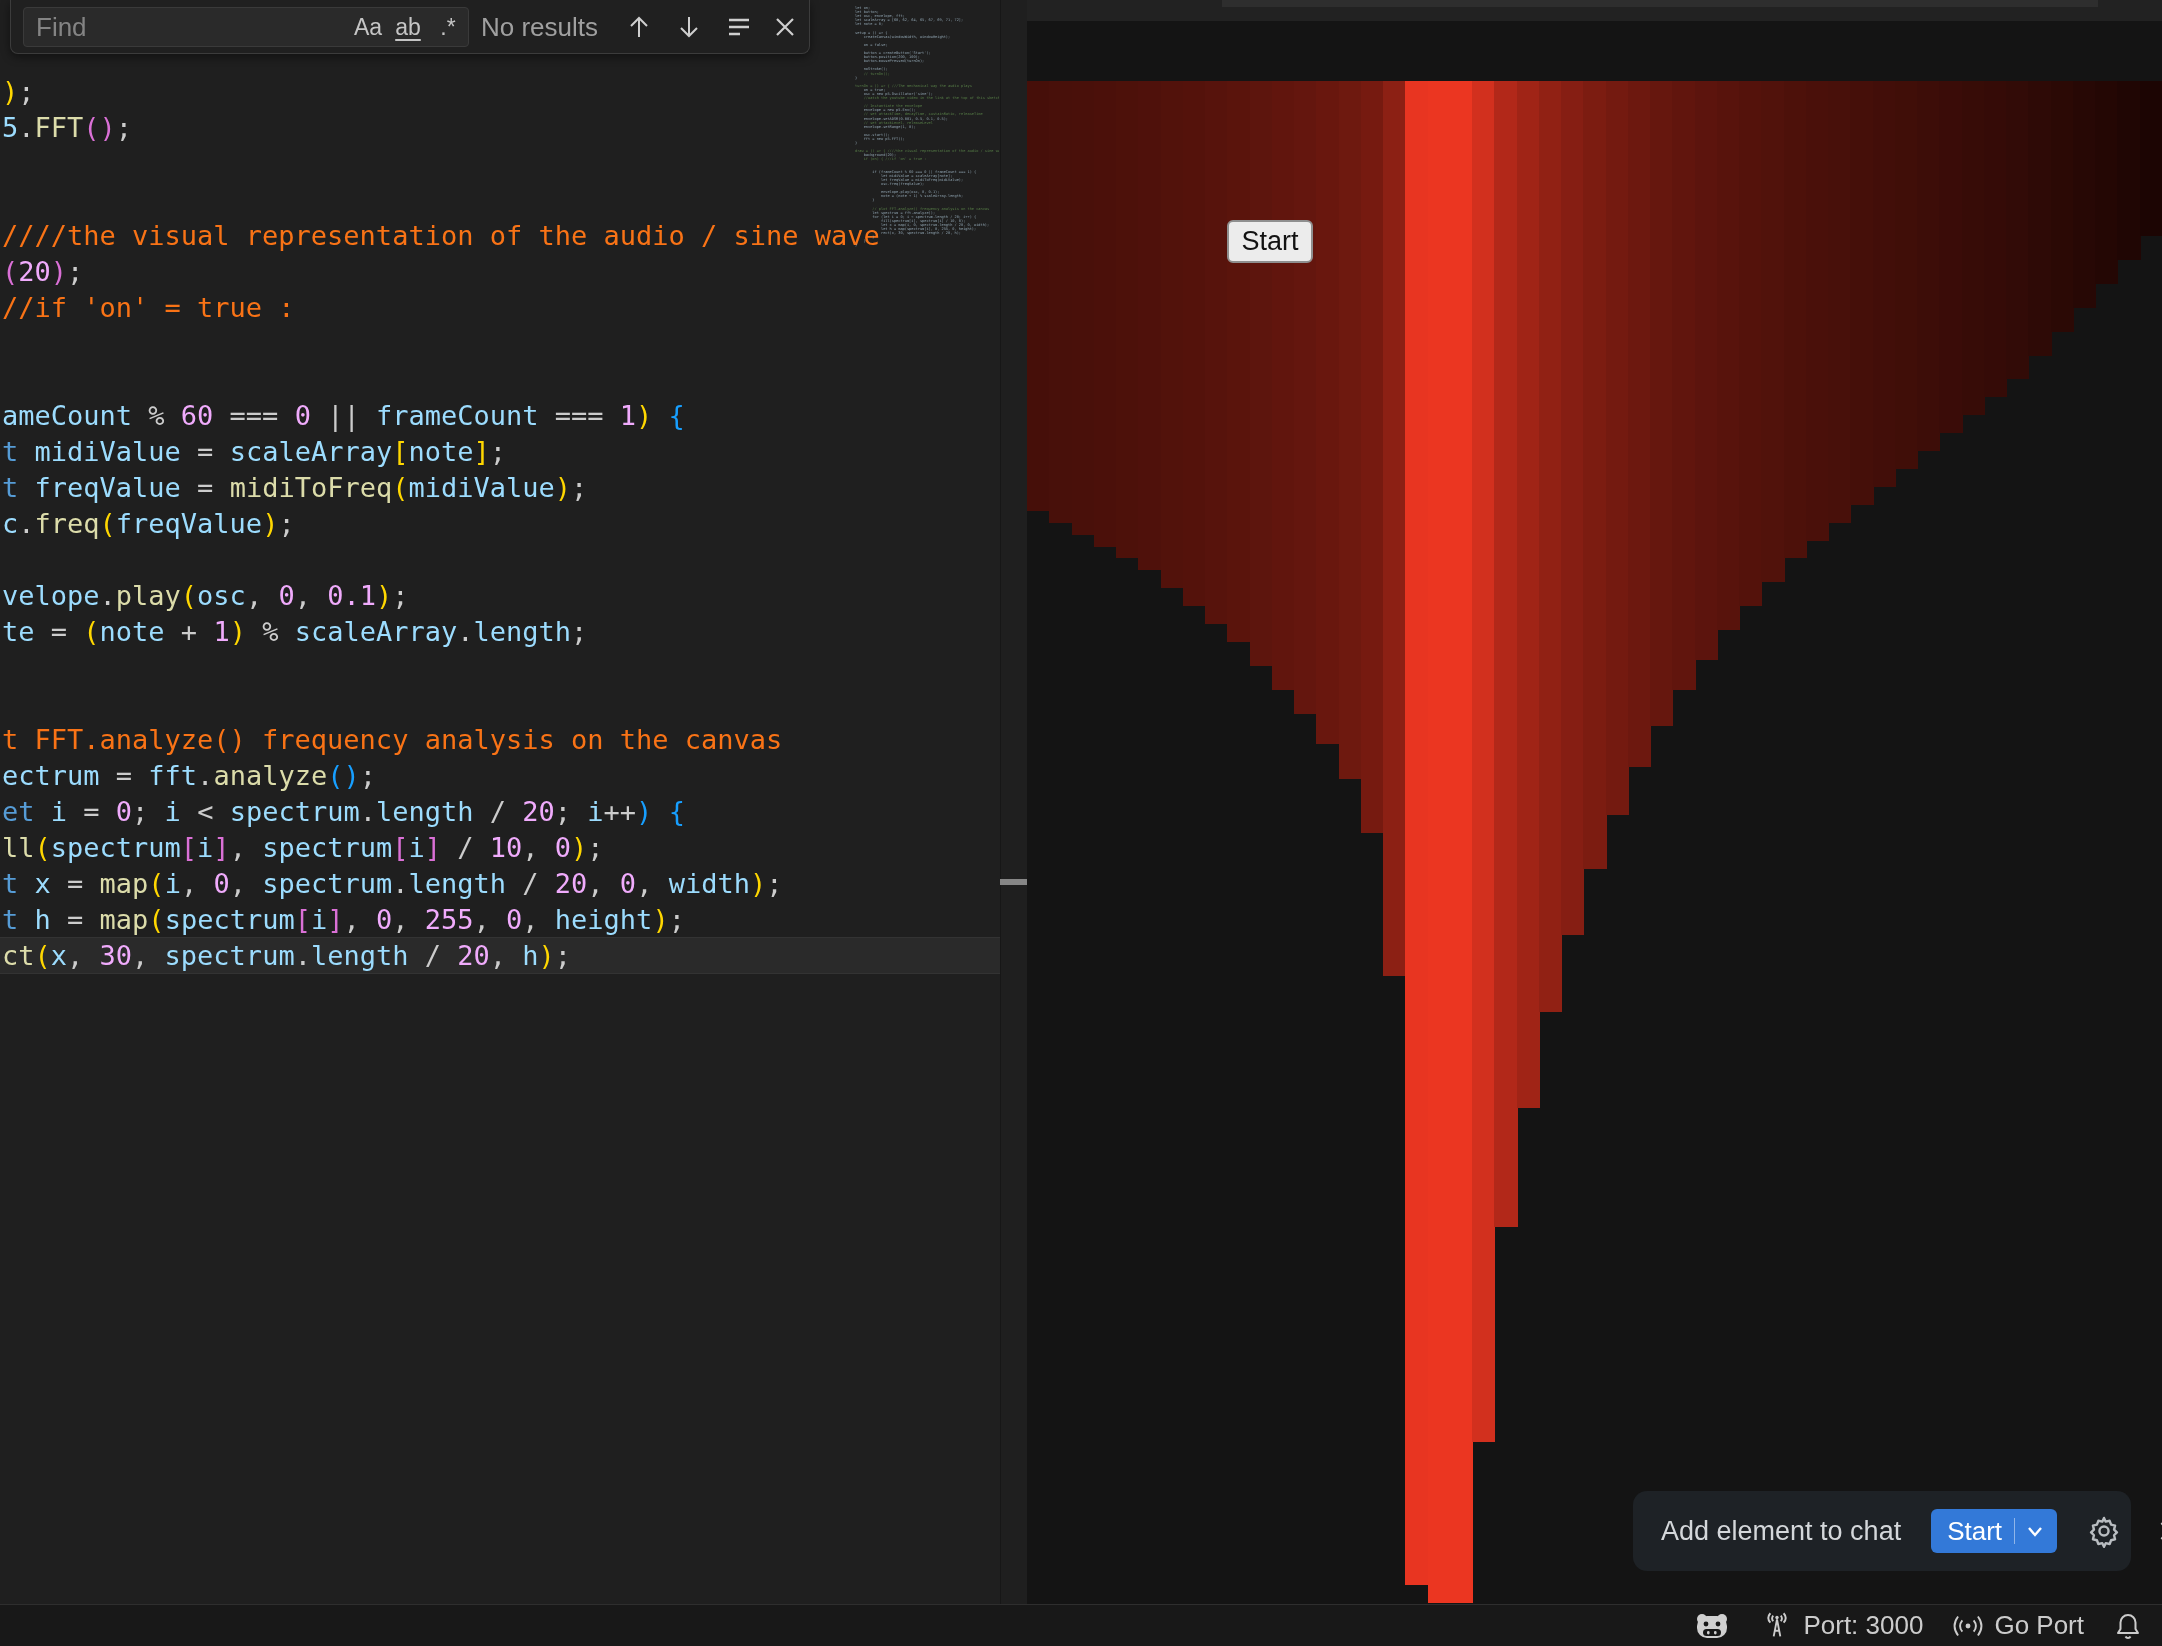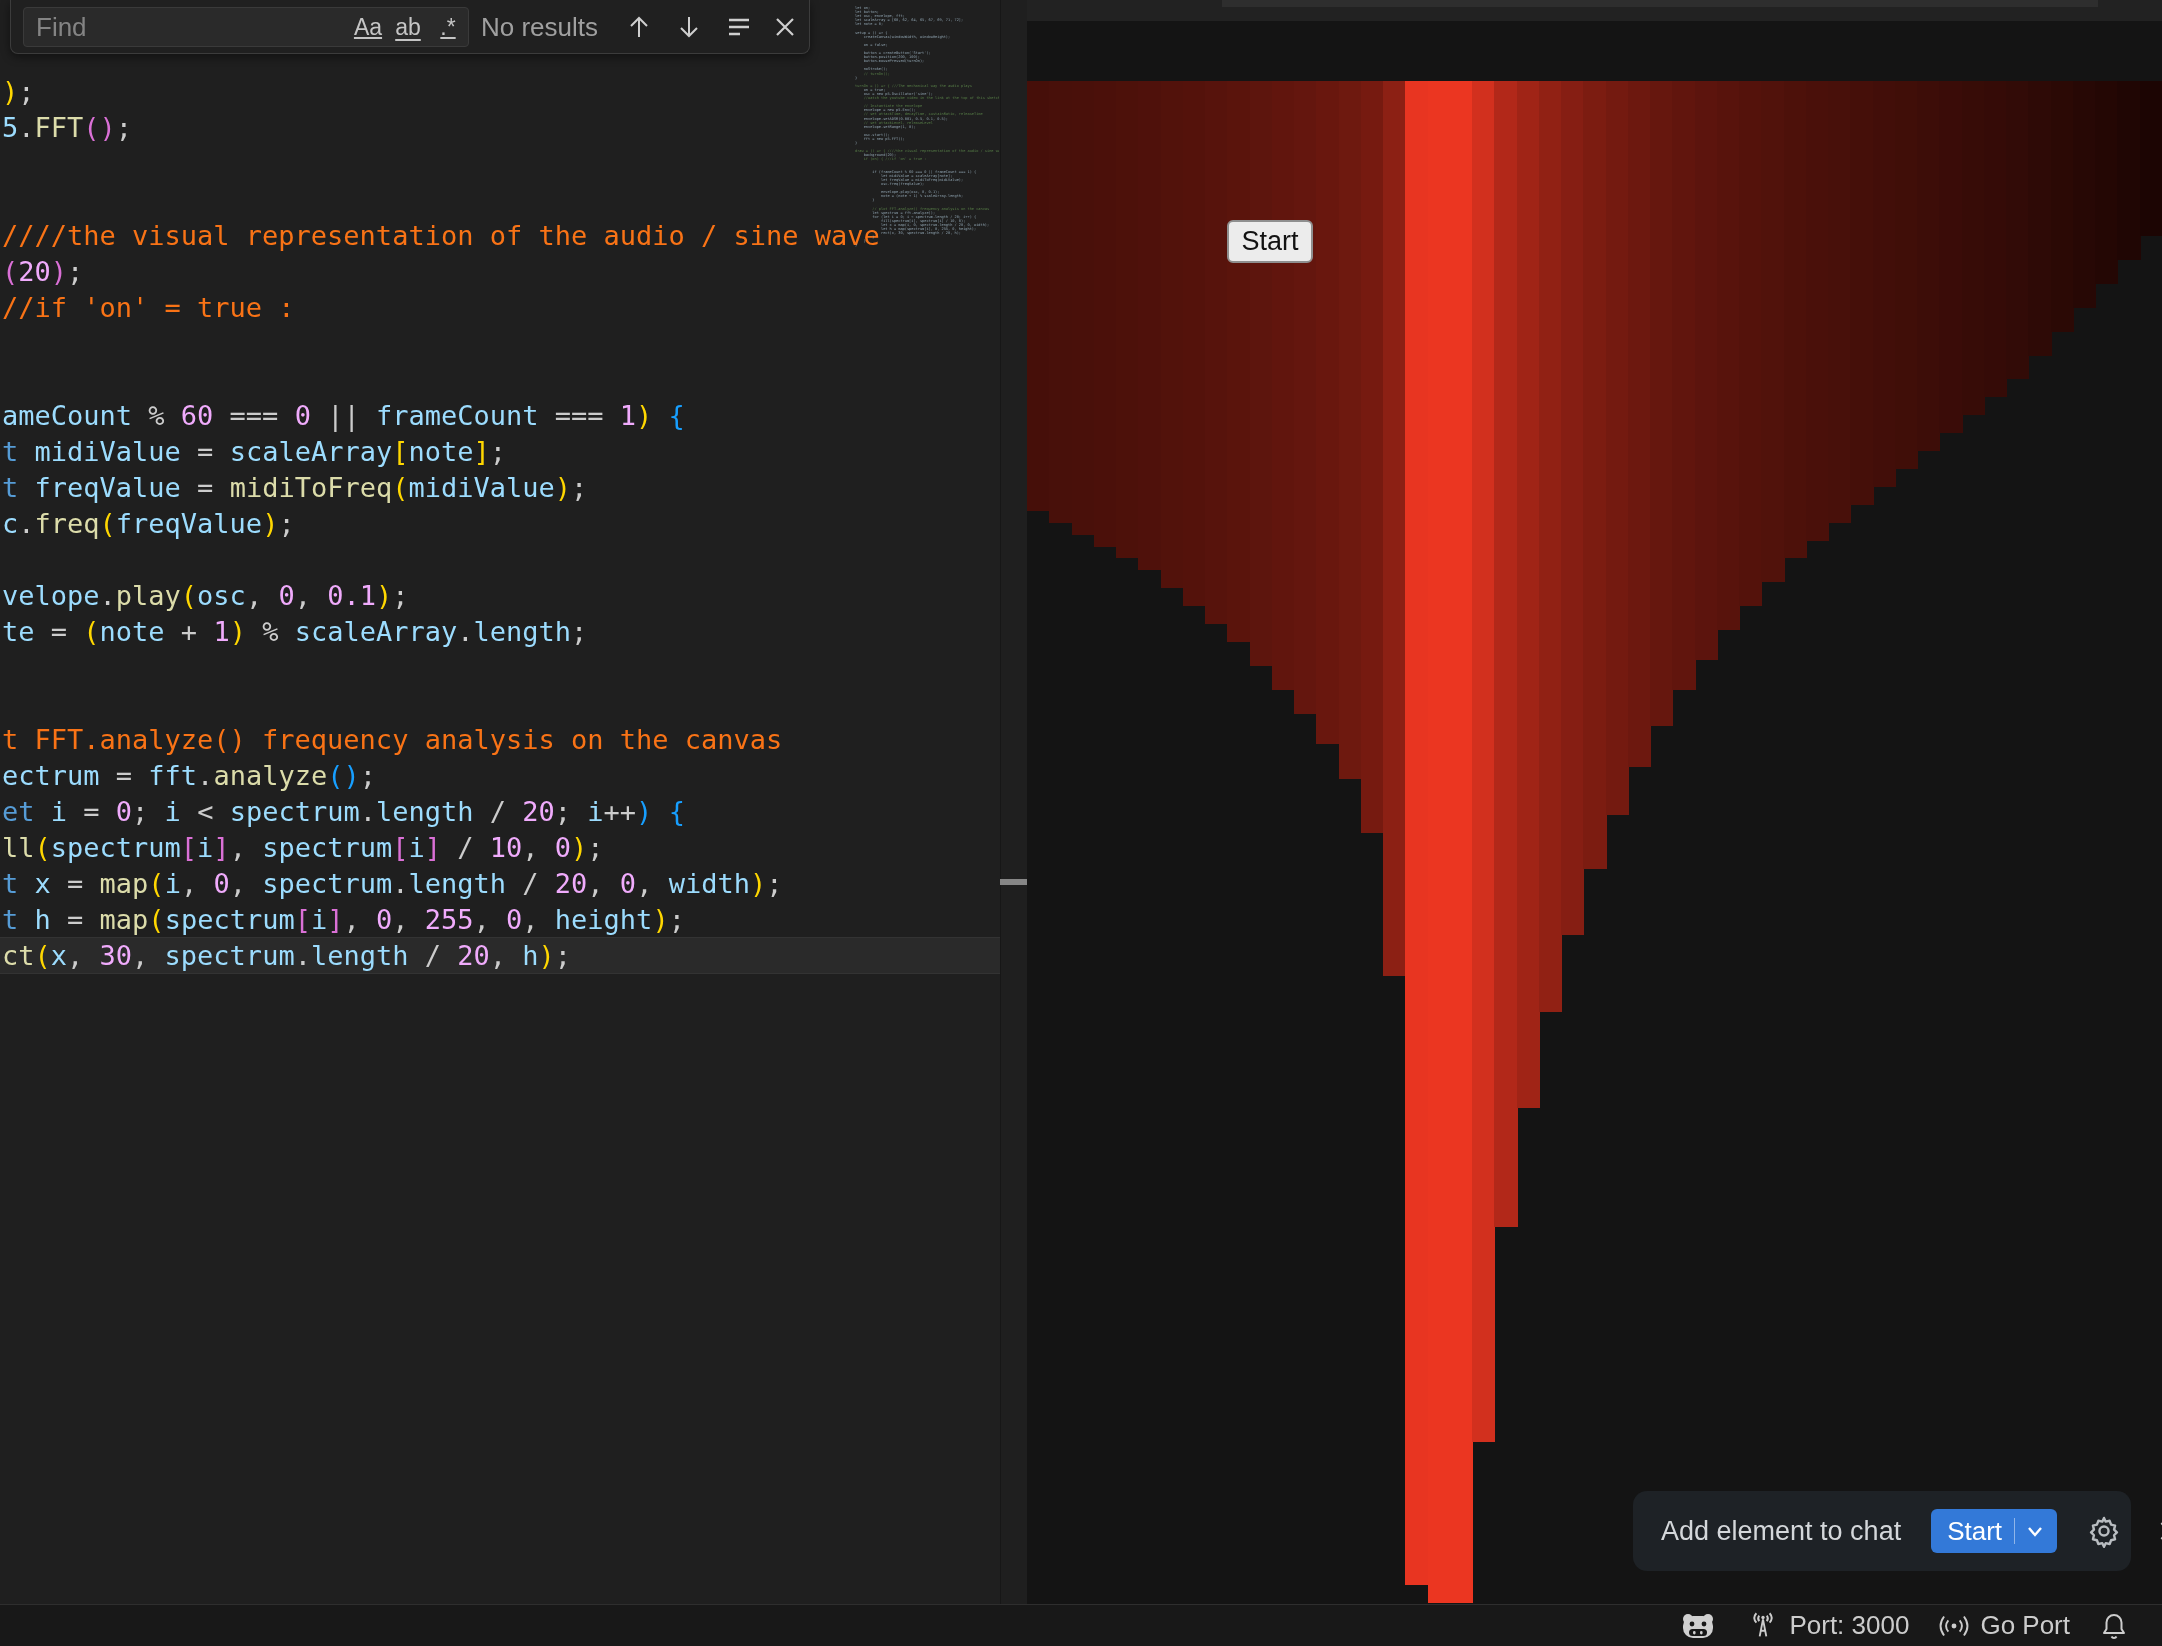--- a/index.html
+++ b/index.html
@@ -24,21 +24,21 @@
   #sash-handle{left:1000px;top:879px;width:27px;height:6px;background:#868686;}
   
   #find-widget{left:10px;top:0;width:800px;height:54px;background:#202020;border:1px solid #3c3c3c;
     border-top:none;border-radius:0 0 8px 8px;box-shadow:0 3px 10px rgba(0,0,0,.45);box-sizing:border-box;
     display:flex;align-items:center;}
   #find-input-box{position:absolute;left:12px;top:7px;width:446px;height:40px;background:#2a2a2a;
     border:1px solid #3a3a3a;border-radius:4px;display:flex;align-items:center;box-sizing:border-box;}
   #find-input{flex:1;background:transparent;border:none;outline:none;color:#cccccc;font-size:26px;
     font-family:"Liberation Sans",sans-serif;padding:0 0 0 12px;min-width:0;}
   #find-input::placeholder{color:#848484;}
-  .find-opt{color:#c5c5c5;font-size:23px;width:40px;text-align:center;flex:0 0 auto;cursor:pointer;text-decoration:underline;}
+  .find-opt{color:#c5c5c5;font-size:23px;width:40px;text-align:center;flex:0 0 auto;cursor:pointer;}
   .find-opt.und{text-decoration:underline;text-underline-offset:4px;}
   #find-results{position:absolute;left:462px;top:0;height:54px;line-height:54px;color:#a0a0a0;font-size:26px;padding-left:8px;}
   .find-btn{position:absolute;top:11px;width:32px;height:32px;color:#cfcfcf;}
   .find-btn svg{width:32px;height:32px;}
   
   #preview{left:1027px;top:0;width:1135px;height:1604px;background:#222222;overflow:hidden;}
   #preview-topband{left:195px;top:0;width:876px;height:7px;background:#2e2e2e;}
   #canvas{left:0;top:21px;width:1135px;height:1583px;background:#141414;overflow:hidden;}
   .bar{position:absolute;top:60px;width:23px;}
   #start-button{left:200px;top:199px;width:86px;height:43px;background:#ececec;color:#121212;
@@ -48,21 +48,21 @@
   #chat-widget{left:606px;top:1491px;width:498px;height:80px;background:#1e2226;border-radius:14px;
     display:flex;align-items:center;padding:0 20px 0 28px;box-sizing:border-box;gap:30px;}
   #chat-label{color:#d4d7da;font-size:27px;white-space:nowrap;}
   #chat-start{background:#3379d8;border-radius:6px;height:44px;display:flex;align-items:center;
     padding:0 10px 0 16px;cursor:pointer;}
   #chat-start .lbl{color:#ffffff;font-size:26px;}
   #chat-start .sep{width:1px;height:26px;background:rgba(255,255,255,.45);margin:0 8px 0 12px;}
   .icon-btn{color:#b9bdc1;display:flex;align-items:center;justify-content:center;cursor:pointer;}
   
   #statusbar{left:0;top:1604px;width:2162px;height:42px;background:#181818;border-top:1px solid #2e2e2e;
-    box-sizing:border-box;display:flex;align-items:center;justify-content:flex-end;padding-right:32px;gap:28px;}
+    box-sizing:border-box;display:flex;align-items:center;justify-content:flex-end;padding-right:18px;gap:28px;}
   .sb-item{display:flex;align-items:center;gap:9px;color:#cccccc;font-size:26px;cursor:pointer;}
   .sb-item svg{display:block;}
 </style>
 </head>
 <body>
 
 <div id="editor-pane" class="abs">
   <div id="current-line" class="abs"></div>
   <div id="code" class="abs"><div class="code-line"><span class="c-p1">)</span><span class="c-op">;</span></div><div class="code-line"><span class="c-var">5</span><span class="c-op">.</span><span class="c-fn">FFT</span><span class="c-p2">()</span><span class="c-op">;</span></div><div class="code-line"></div><div class="code-line"></div><div class="code-line"><span class="c-com">////the visual representation of the audio / sine wave</span></div><div class="code-line"><span class="c-p2">(</span><span class="c-num">20</span><span class="c-p2">)</span><span class="c-op">;</span></div><div class="code-line"><span class="c-com">//if 'on' = true :</span></div><div class="code-line"></div><div class="code-line"></div><div class="code-line"><span class="c-var">ameCount</span><span class="c-op"> % </span><span class="c-num">60</span><span class="c-op"> === </span><span class="c-num">0</span><span class="c-op"> || </span><span class="c-var">frameCount</span><span class="c-op"> === </span><span class="c-num">1</span><span class="c-p1">)</span><span class="c-p3"> {</span></div><div class="code-line"><span class="c-kw">t</span><span class="c-op"> </span><span class="c-var">midiValue</span><span class="c-op"> = </span><span class="c-var">scaleArray</span><span class="c-p1">[</span><span class="c-var">note</span><span class="c-p1">]</span><span class="c-op">;</span></div><div class="code-line"><span class="c-kw">t</span><span class="c-op"> </span><span class="c-var">freqValue</span><span class="c-op"> = </span><span class="c-fn">midiToFreq</span><span class="c-p1">(</span><span class="c-var">midiValue</span><span class="c-p1">)</span><span class="c-op">;</span></div><div class="code-line"><span class="c-var">c</span><span class="c-op">.</span><span class="c-fn">freq</span><span class="c-p1">(</span><span class="c-var">freqValue</span><span class="c-p1">)</span><span class="c-op">;</span></div><div class="code-line"></div><div class="code-line"><span class="c-var">velope</span><span class="c-op">.</span><span class="c-fn">play</span><span class="c-p1">(</span><span class="c-var">osc</span><span class="c-op">, </span><span class="c-num">0</span><span class="c-op">, </span><span class="c-num">0.1</span><span class="c-p1">)</span><span class="c-op">;</span></div><div class="code-line"><span class="c-var">te</span><span class="c-op"> = </span><span class="c-p1">(</span><span class="c-var">note</span><span class="c-op"> + </span><span class="c-num">1</span><span class="c-p1">)</span><span class="c-op"> % </span><span class="c-var">scaleArray</span><span class="c-op">.</span><span class="c-var">length</span><span class="c-op">;</span></div><div class="code-line"></div><div class="code-line"></div><div class="code-line"><span class="c-com">t FFT.analyze() frequency analysis on the canvas</span></div><div class="code-line"><span class="c-var">ectrum</span><span class="c-op"> = </span><span class="c-var">fft</span><span class="c-op">.</span><span class="c-fn">analyze</span><span class="c-p3">()</span><span class="c-op">;</span></div><div class="code-line"><span class="c-kw">et</span><span class="c-op"> </span><span class="c-var">i</span><span class="c-op"> = </span><span class="c-num">0</span><span class="c-op">; </span><span class="c-var">i</span><span class="c-op"> &lt; </span><span class="c-var">spectrum</span><span class="c-op">.</span><span class="c-var">length</span><span class="c-op"> / </span><span class="c-num">20</span><span class="c-op">; </span><span class="c-var">i</span><span class="c-op">++</span><span class="c-p3">)</span><span class="c-p3"> {</span></div><div class="code-line"><span class="c-fn">ll</span><span class="c-p1">(</span><span class="c-var">spectrum</span><span class="c-p2">[</span><span class="c-var">i</span><span class="c-p2">]</span><span class="c-op">, </span><span class="c-var">spectrum</span><span class="c-p2">[</span><span class="c-var">i</span><span class="c-p2">]</span><span class="c-op"> / </span><span class="c-num">10</span><span class="c-op">, </span><span class="c-num">0</span><span class="c-p1">)</span><span class="c-op">;</span></div><div class="code-line"><span class="c-kw">t</span><span class="c-op"> </span><span class="c-var">x</span><span class="c-op"> = </span><span class="c-fn">map</span><span class="c-p1">(</span><span class="c-var">i</span><span class="c-op">, </span><span class="c-num">0</span><span class="c-op">, </span><span class="c-var">spectrum</span><span class="c-op">.</span><span class="c-var">length</span><span class="c-op"> / </span><span class="c-num">20</span><span class="c-op">, </span><span class="c-num">0</span><span class="c-op">, </span><span class="c-var">width</span><span class="c-p1">)</span><span class="c-op">;</span></div><div class="code-line"><span class="c-kw">t</span><span class="c-op"> </span><span class="c-var">h</span><span class="c-op"> = </span><span class="c-fn">map</span><span class="c-p1">(</span><span class="c-var">spectrum</span><span class="c-p2">[</span><span class="c-var">i</span><span class="c-p2">]</span><span class="c-op">, </span><span class="c-num">0</span><span class="c-op">, </span><span class="c-num">255</span><span class="c-op">, </span><span class="c-num">0</span><span class="c-op">, </span><span class="c-var">height</span><span class="c-p1">)</span><span class="c-op">;</span></div><div class="code-line"><span class="c-fn">ct</span><span class="c-p1">(</span><span class="c-var">x</span><span class="c-op">, </span><span class="c-num">30</span><span class="c-op">, </span><span class="c-var">spectrum</span><span class="c-op">.</span><span class="c-var">length</span><span class="c-op"> / </span><span class="c-num">20</span><span class="c-op">, </span><span class="c-var">h</span><span class="c-p1">)</span><span class="c-op">;</span></div></div>
 </div>

